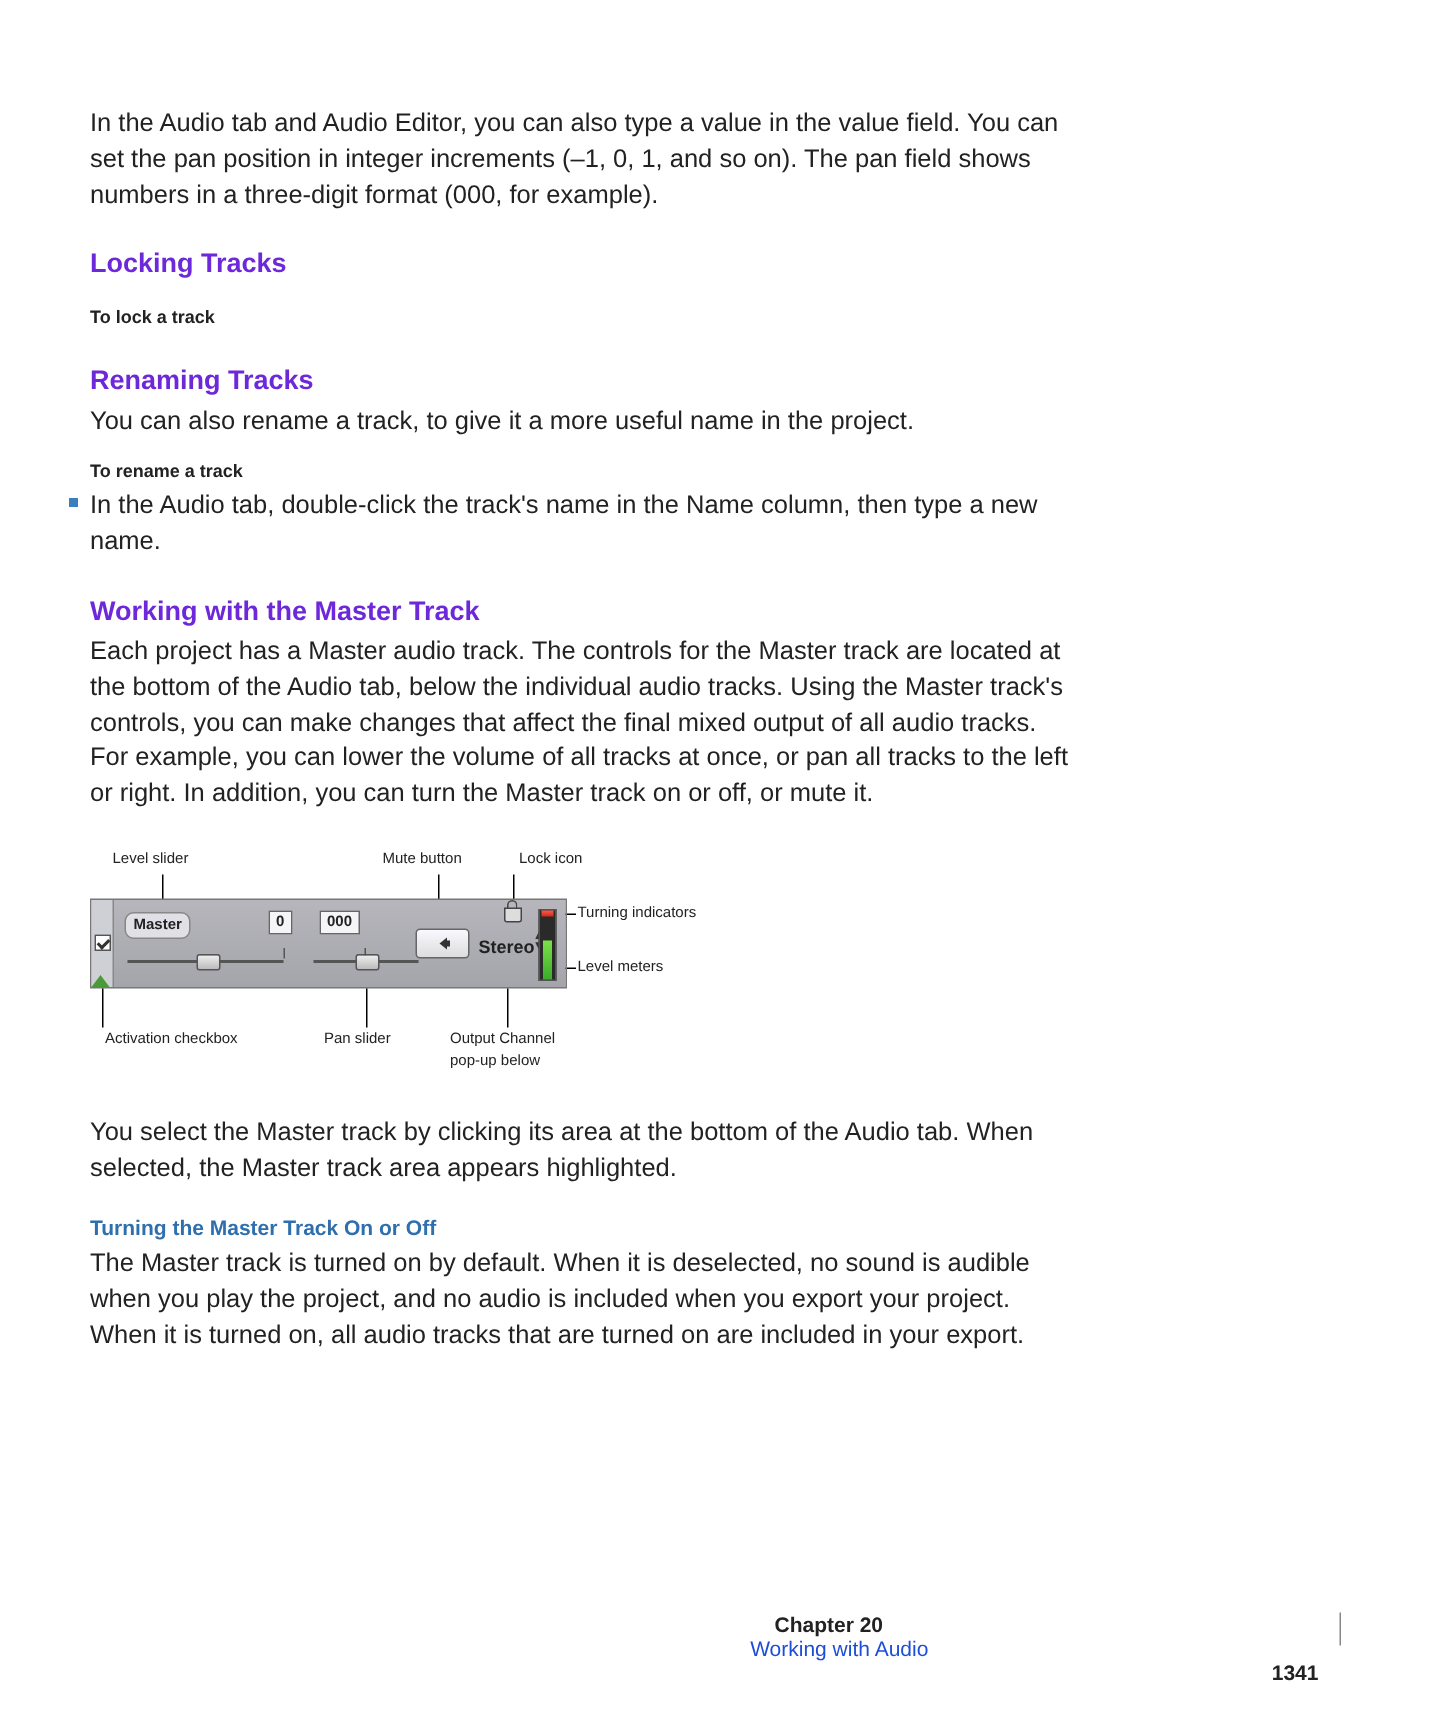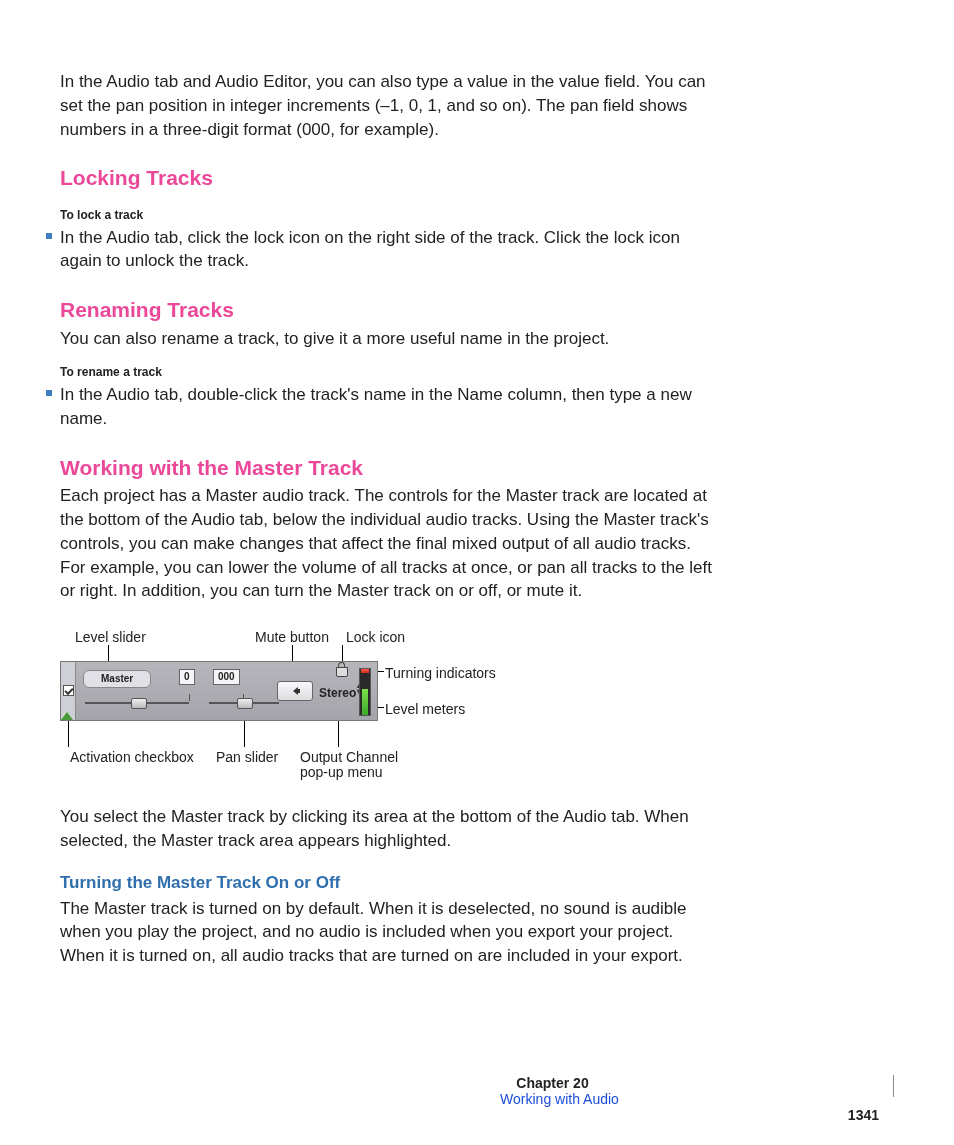--- a/index.html
+++ b/index.html
@@ -17,34 +17,34 @@
     position: relative;
   }
   .content {
     margin-right: 0px;
     width: 660px;
     font-size: 17px;
     line-height: 1.4;
   }
   .para { margin: 0 0 18px 0; }
   h2.blue {
-    color: #ec4899;
+    color: #6d28d9;
     font-weight: 600;
-    font-size: 21px;
+    font-size: 18px;
     margin: 22px 0 2px 0;
   }
   h3.bold {
     font-weight: 700;
     font-size: 12px;
     margin: 14px 0 2px 0;
   }
   h3.blue-small {
     color: #2F6FAE;
     font-weight: 700;
-    font-size: 17px;
+    font-size: 14px;
     margin: 18px 0 2px 0;
   }
   .bullet-row {
     position: relative;
     margin: 0 0 16px 0;
   }
   .bullet-row .sq {
     position: absolute;
     left: -14px;
     top: 7px;
@@ -54,21 +54,21 @@
   }
   .bullet-row .btxt { display: block; }
   
   .figure {
     position: relative;
     margin: 18px 0 24px 0;
     height: 160px;
   }
   .fig-label {
     position: absolute;
-    font-size: 14px;
+    font-size: 10px;
     color: #222;
     white-space: nowrap;
     line-height: 1.2;
   }
   .fig-line {
     position: absolute;
     background: #000;
   }
   
   .panel {
@@ -113,21 +113,21 @@
     border-bottom: 8px solid #4a9a3a;
   }
   .master-badge {
     position: absolute;
     left: 22px; top: 8px;
     font-size: 10px;
     font-weight: 700;
     background: #e0e0e6;
     border: 1px solid #888;
     border-radius: 6px;
-    padding: 1px 17px;
+    padding: 1px 5px;
   }
   .val-box {
     position: absolute;
     top: 7px;
     height: 14px;
     background: #f5f5f8;
     border: 1px solid #666;
     font-size: 10px;
     font-weight: 700;
     text-align: center;
@@ -246,24 +246,20 @@
 </head>
 <body>
 
 <div class="page">
   <div class="content">
 
     <p class="para">In the Audio tab and Audio Editor, you can also type a value in the value field. You can set the pan position in integer increments (–1, 0, 1, and so on). The pan field shows numbers in a three-digit format (000, for example).</p>
 
     <h2 class="blue">Locking Tracks</h2>
     <h3 class="bold">To lock a track</h3>
-    <div class="bullet-row">
-      <span class="sq"></span>
-      <span class="btxt">In the Audio tab, click the lock icon on the right side of the track. Click the lock icon again to unlock the track.</span>
-    </div>
 
     <h2 class="blue">Renaming Tracks</h2>
     <p class="para" style="margin-bottom:12px">You can also rename a track, to give it a more useful name in the project.</p>
     <h3 class="bold">To rename a track</h3>
     <div class="bullet-row">
       <span class="sq"></span>
       <span class="btxt">In the Audio tab, double-click the track's name in the Name column, then type a new name.</span>
     </div>
 
     <h2 class="blue">Working with the Master Track</h2>
@@ -318,21 +314,21 @@
         </div>
       </div>
 
       <div class="fig-label" style="left:10px; top:128px">Activation checkbox</div>
       <div class="fig-line" style="left:8px; top:100px; width:1px; height:26px"></div>
 
       <div class="fig-label" style="left:156px; top:128px">Pan slider</div>
       <div class="fig-line" style="left:184px; top:100px; width:1px; height:26px"></div>
 
       <div class="fig-label" style="left:240px; top:128px">Output Channel</div>
-      <div class="fig-label" style="left:240px; top:143px">pop-up menu</div>
+      <div class="fig-label" style="left:240px; top:143px">pop-up below</div>
       <div class="fig-line" style="left:278px; top:100px; width:1px; height:26px"></div>
     </div>
 
     <p class="para">You select the Master track by clicking its area at the bottom of the Audio tab. When selected, the Master track area appears highlighted.</p>
 
     <h3 class="blue-small">Turning the Master Track On or Off</h3>
     <p class="para">The Master track is turned on by default. When it is deselected, no sound is audible when you play the project, and no audio is included when you export your project. When it is turned on, all audio tracks that are turned on are included in your export.</p>
 
   </div>
 

